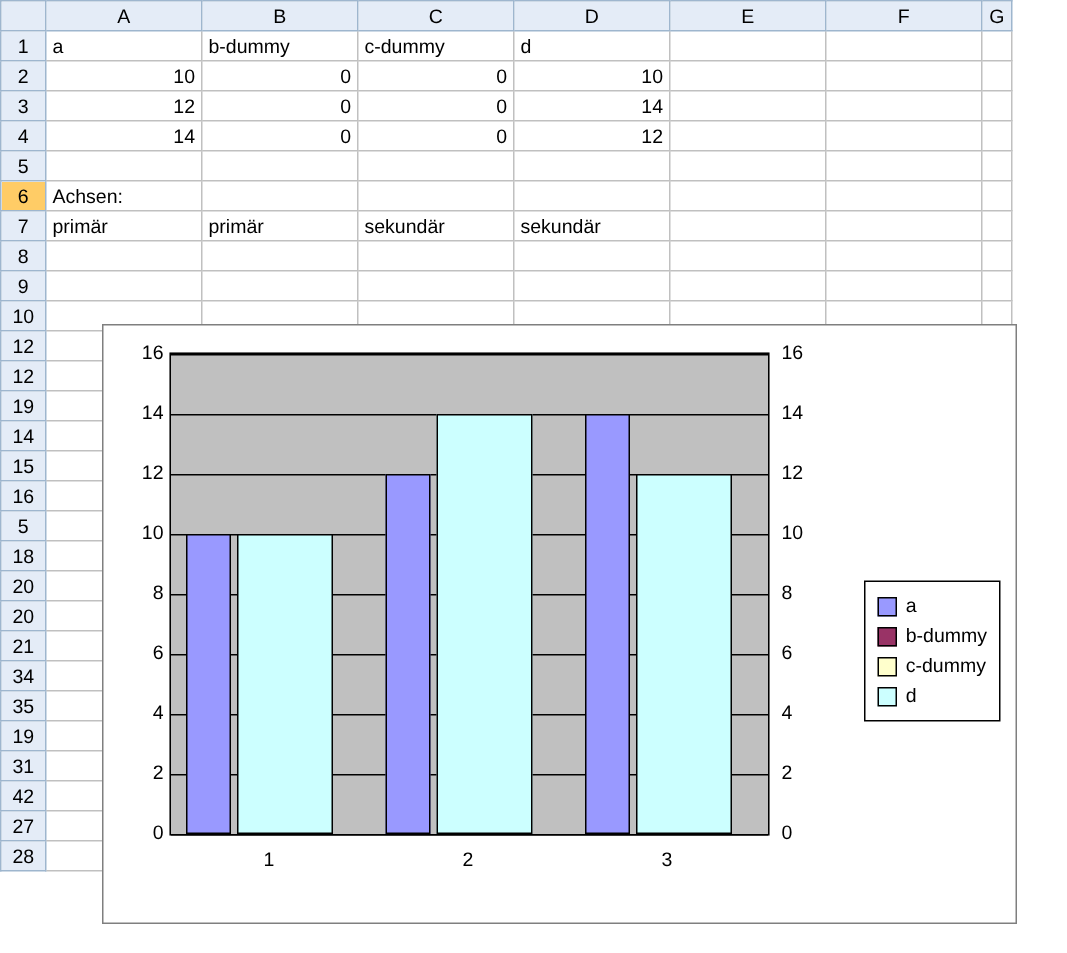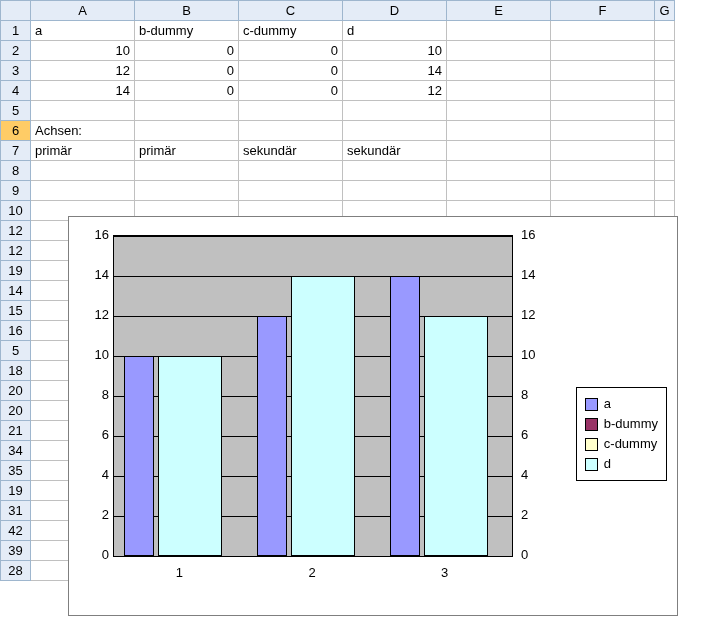--- a/index.html
+++ b/index.html
@@ -315,21 +315,21 @@
           <th class="rowhdr">42</th>
           <td></td>
           <td></td>
           <td></td>
           <td></td>
           <td></td>
           <td></td>
           <td></td>
         </tr>
         <tr>
-          <th class="rowhdr">39</th>
+          <th class="rowhdr">27</th>
           <td></td>
           <td></td>
           <td></td>
           <td></td>
           <td></td>
           <td></td>
           <td></td>
         </tr>
         <tr>
           <th class="rowhdr">28</th>

